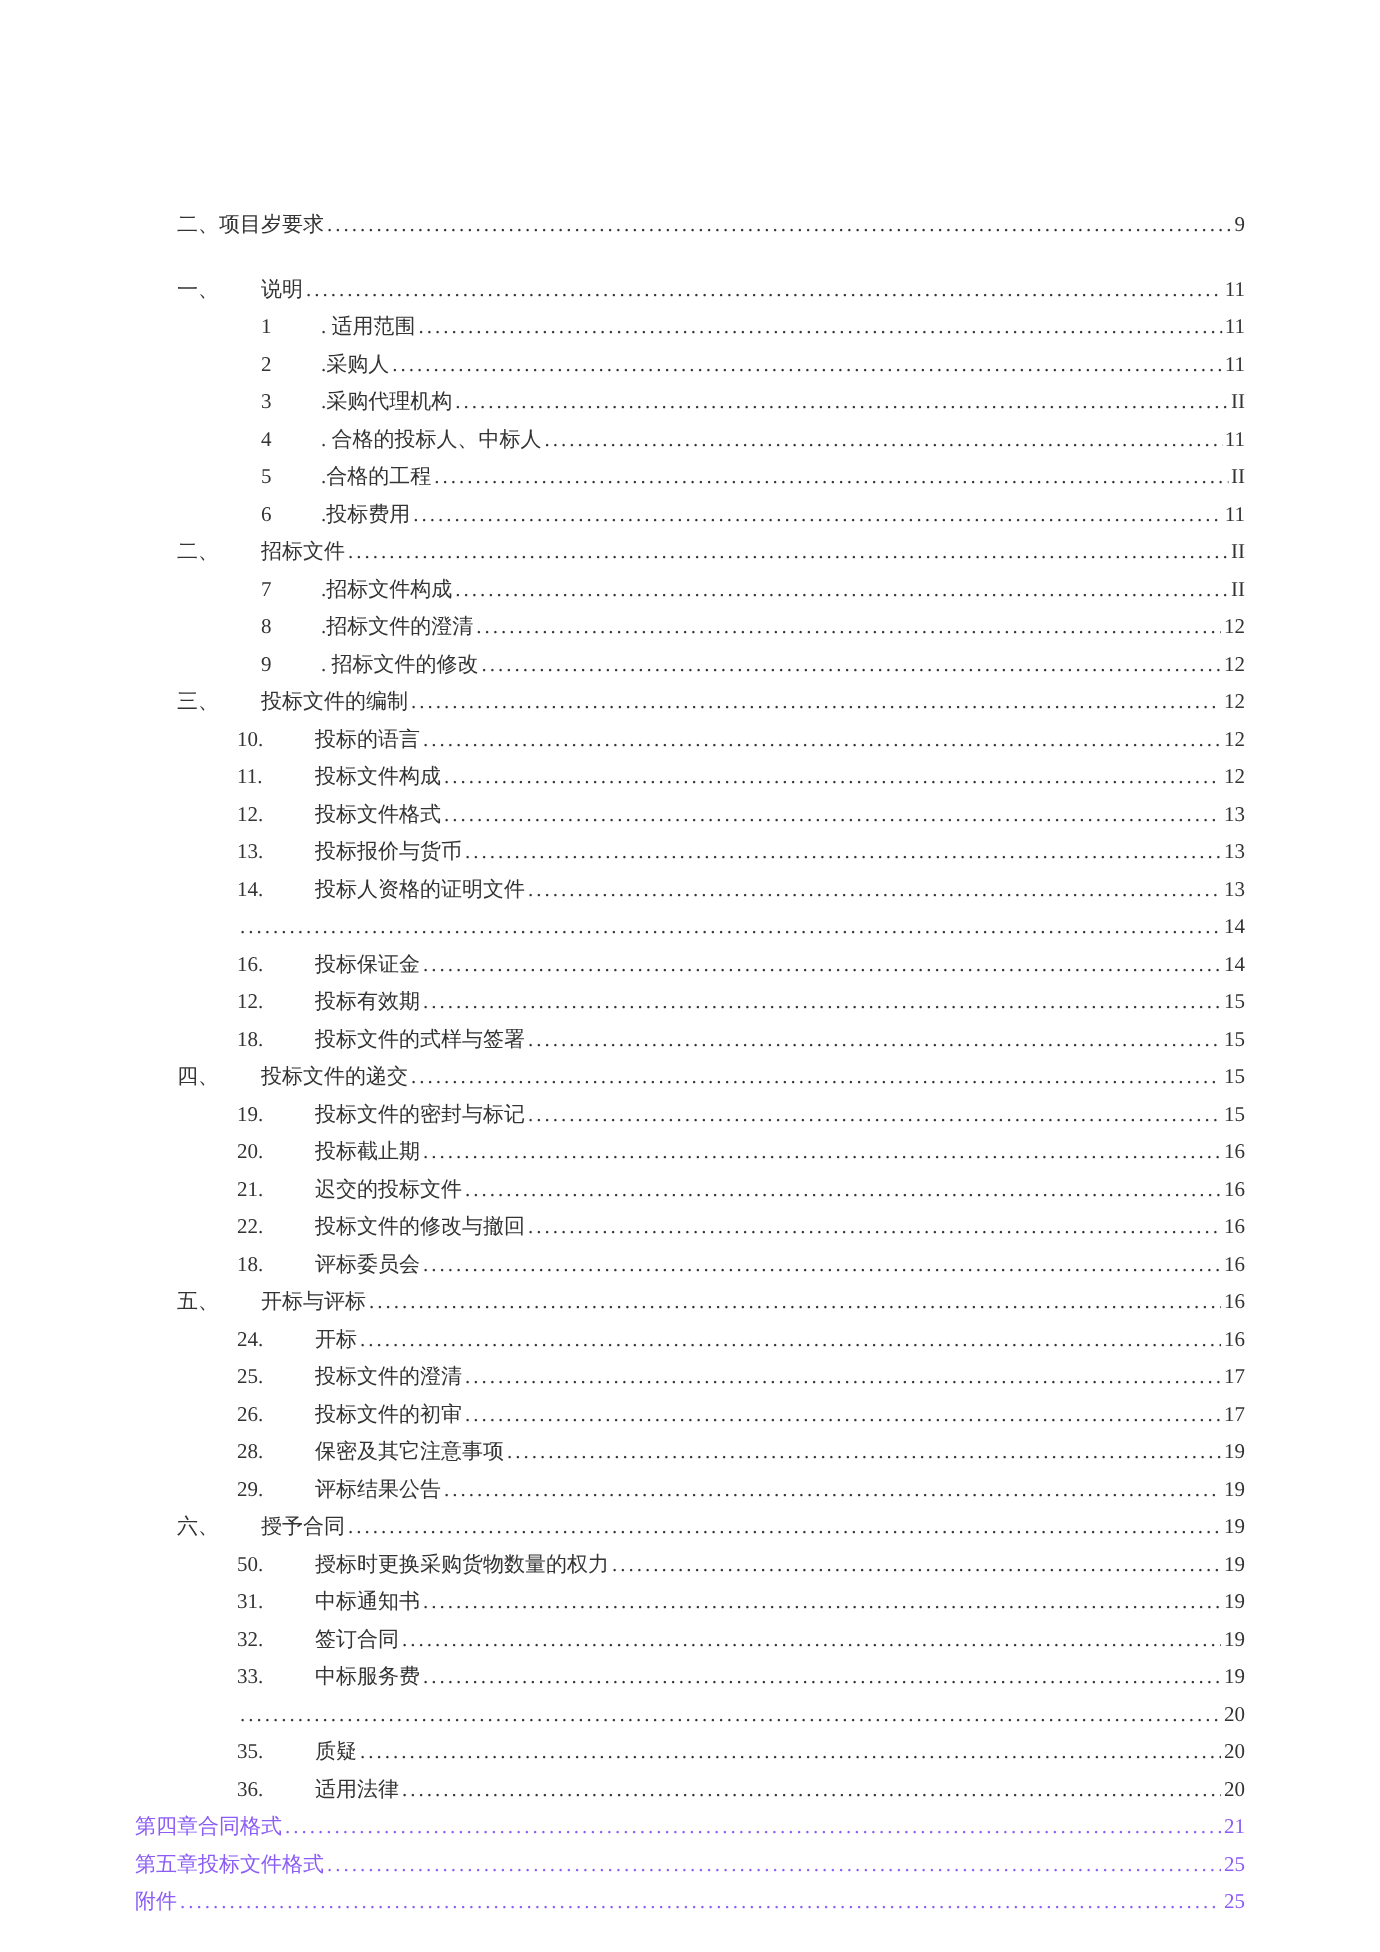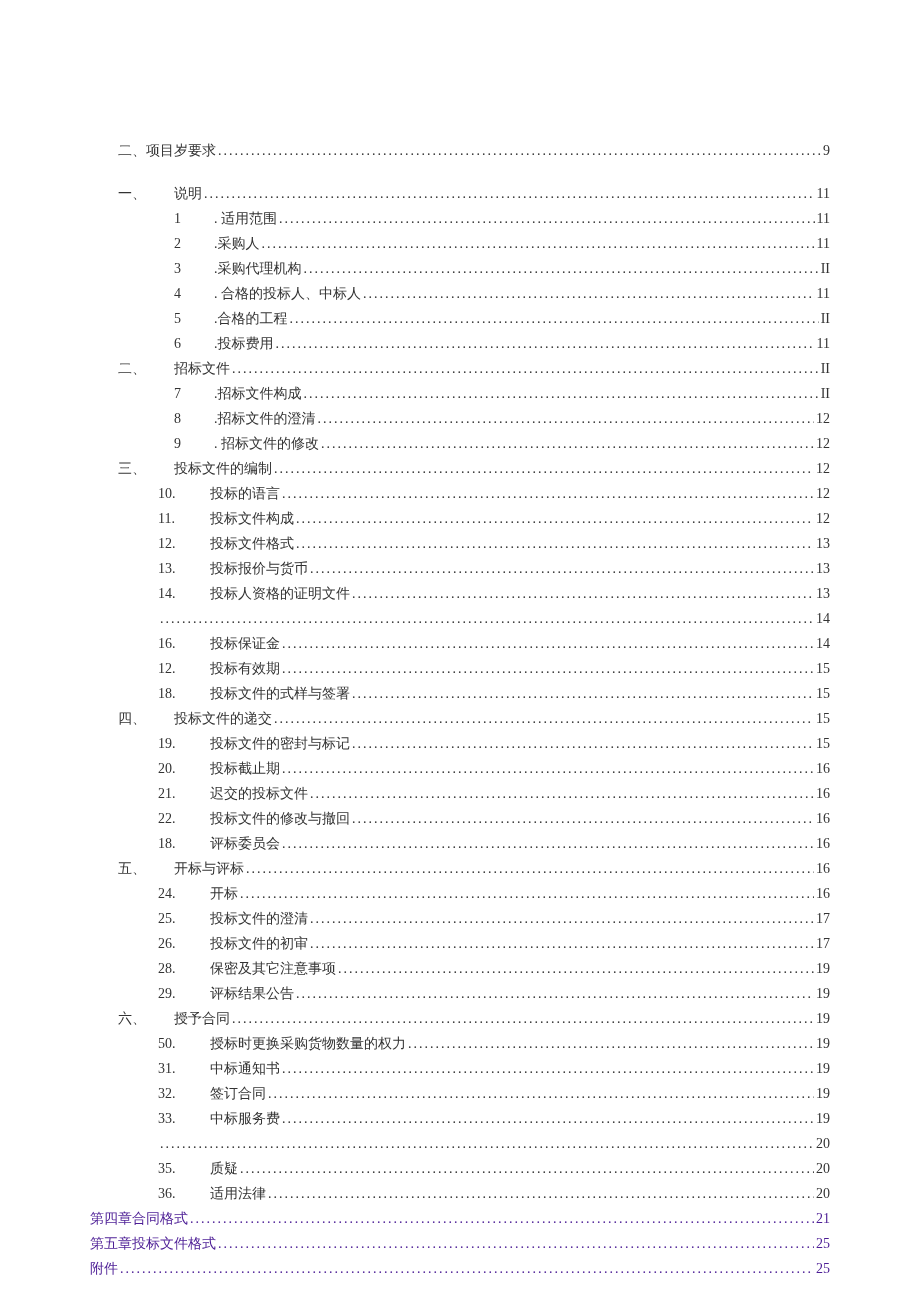--- a/index.html
+++ b/index.html
@@ -35,21 +35,21 @@
     }
     .toc-page {
       flex-shrink: 0;
       text-align: right;
     }
     .indent-0 { padding-left: 0; }
     .indent-1 { padding-left: 28px; }
     .indent-2 { padding-left: 84px; }
     .indent-2b { padding-left: 68px; }
     .spacer { height: 18px; }
-    .link { color: #4c1d95; }
+    .link { color: #8b5cf6; }
     .num-prefix {
       display: inline-block;
       min-width: 40px;
     }
     .num-prefix-wide {
       display: inline-block;
       min-width: 52px;
     }
     .cn-num {
       display: inline-block;

